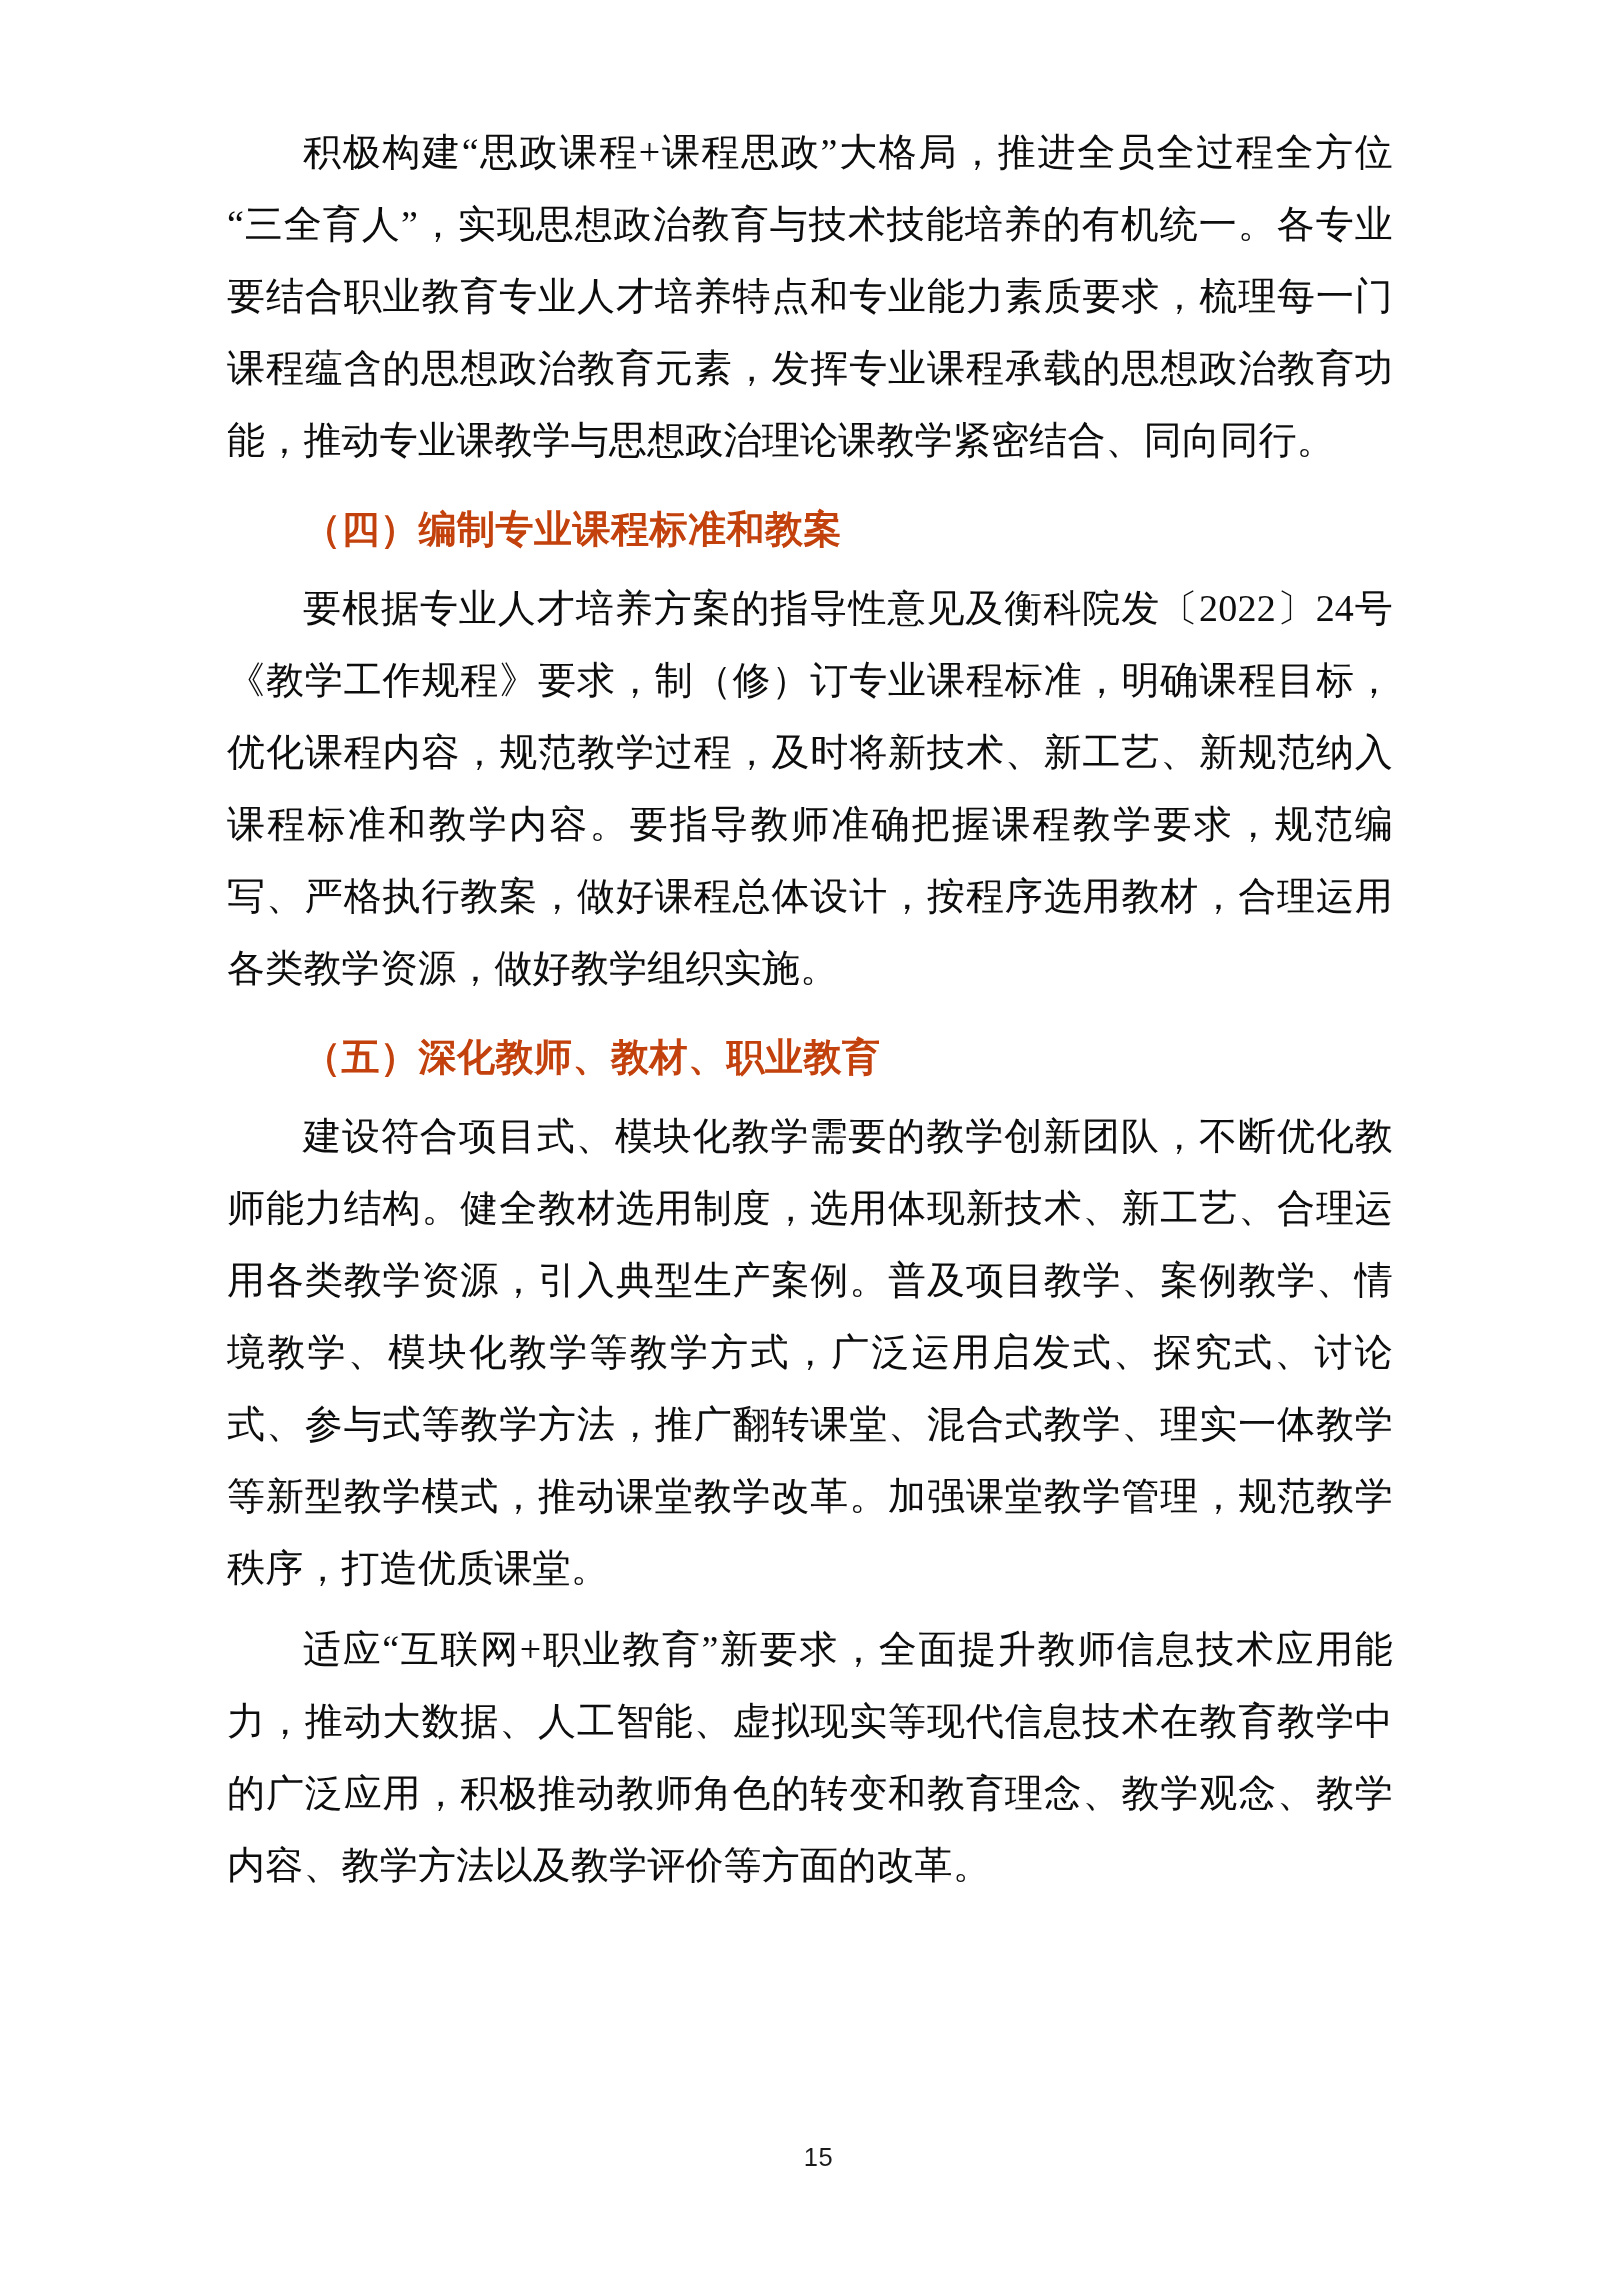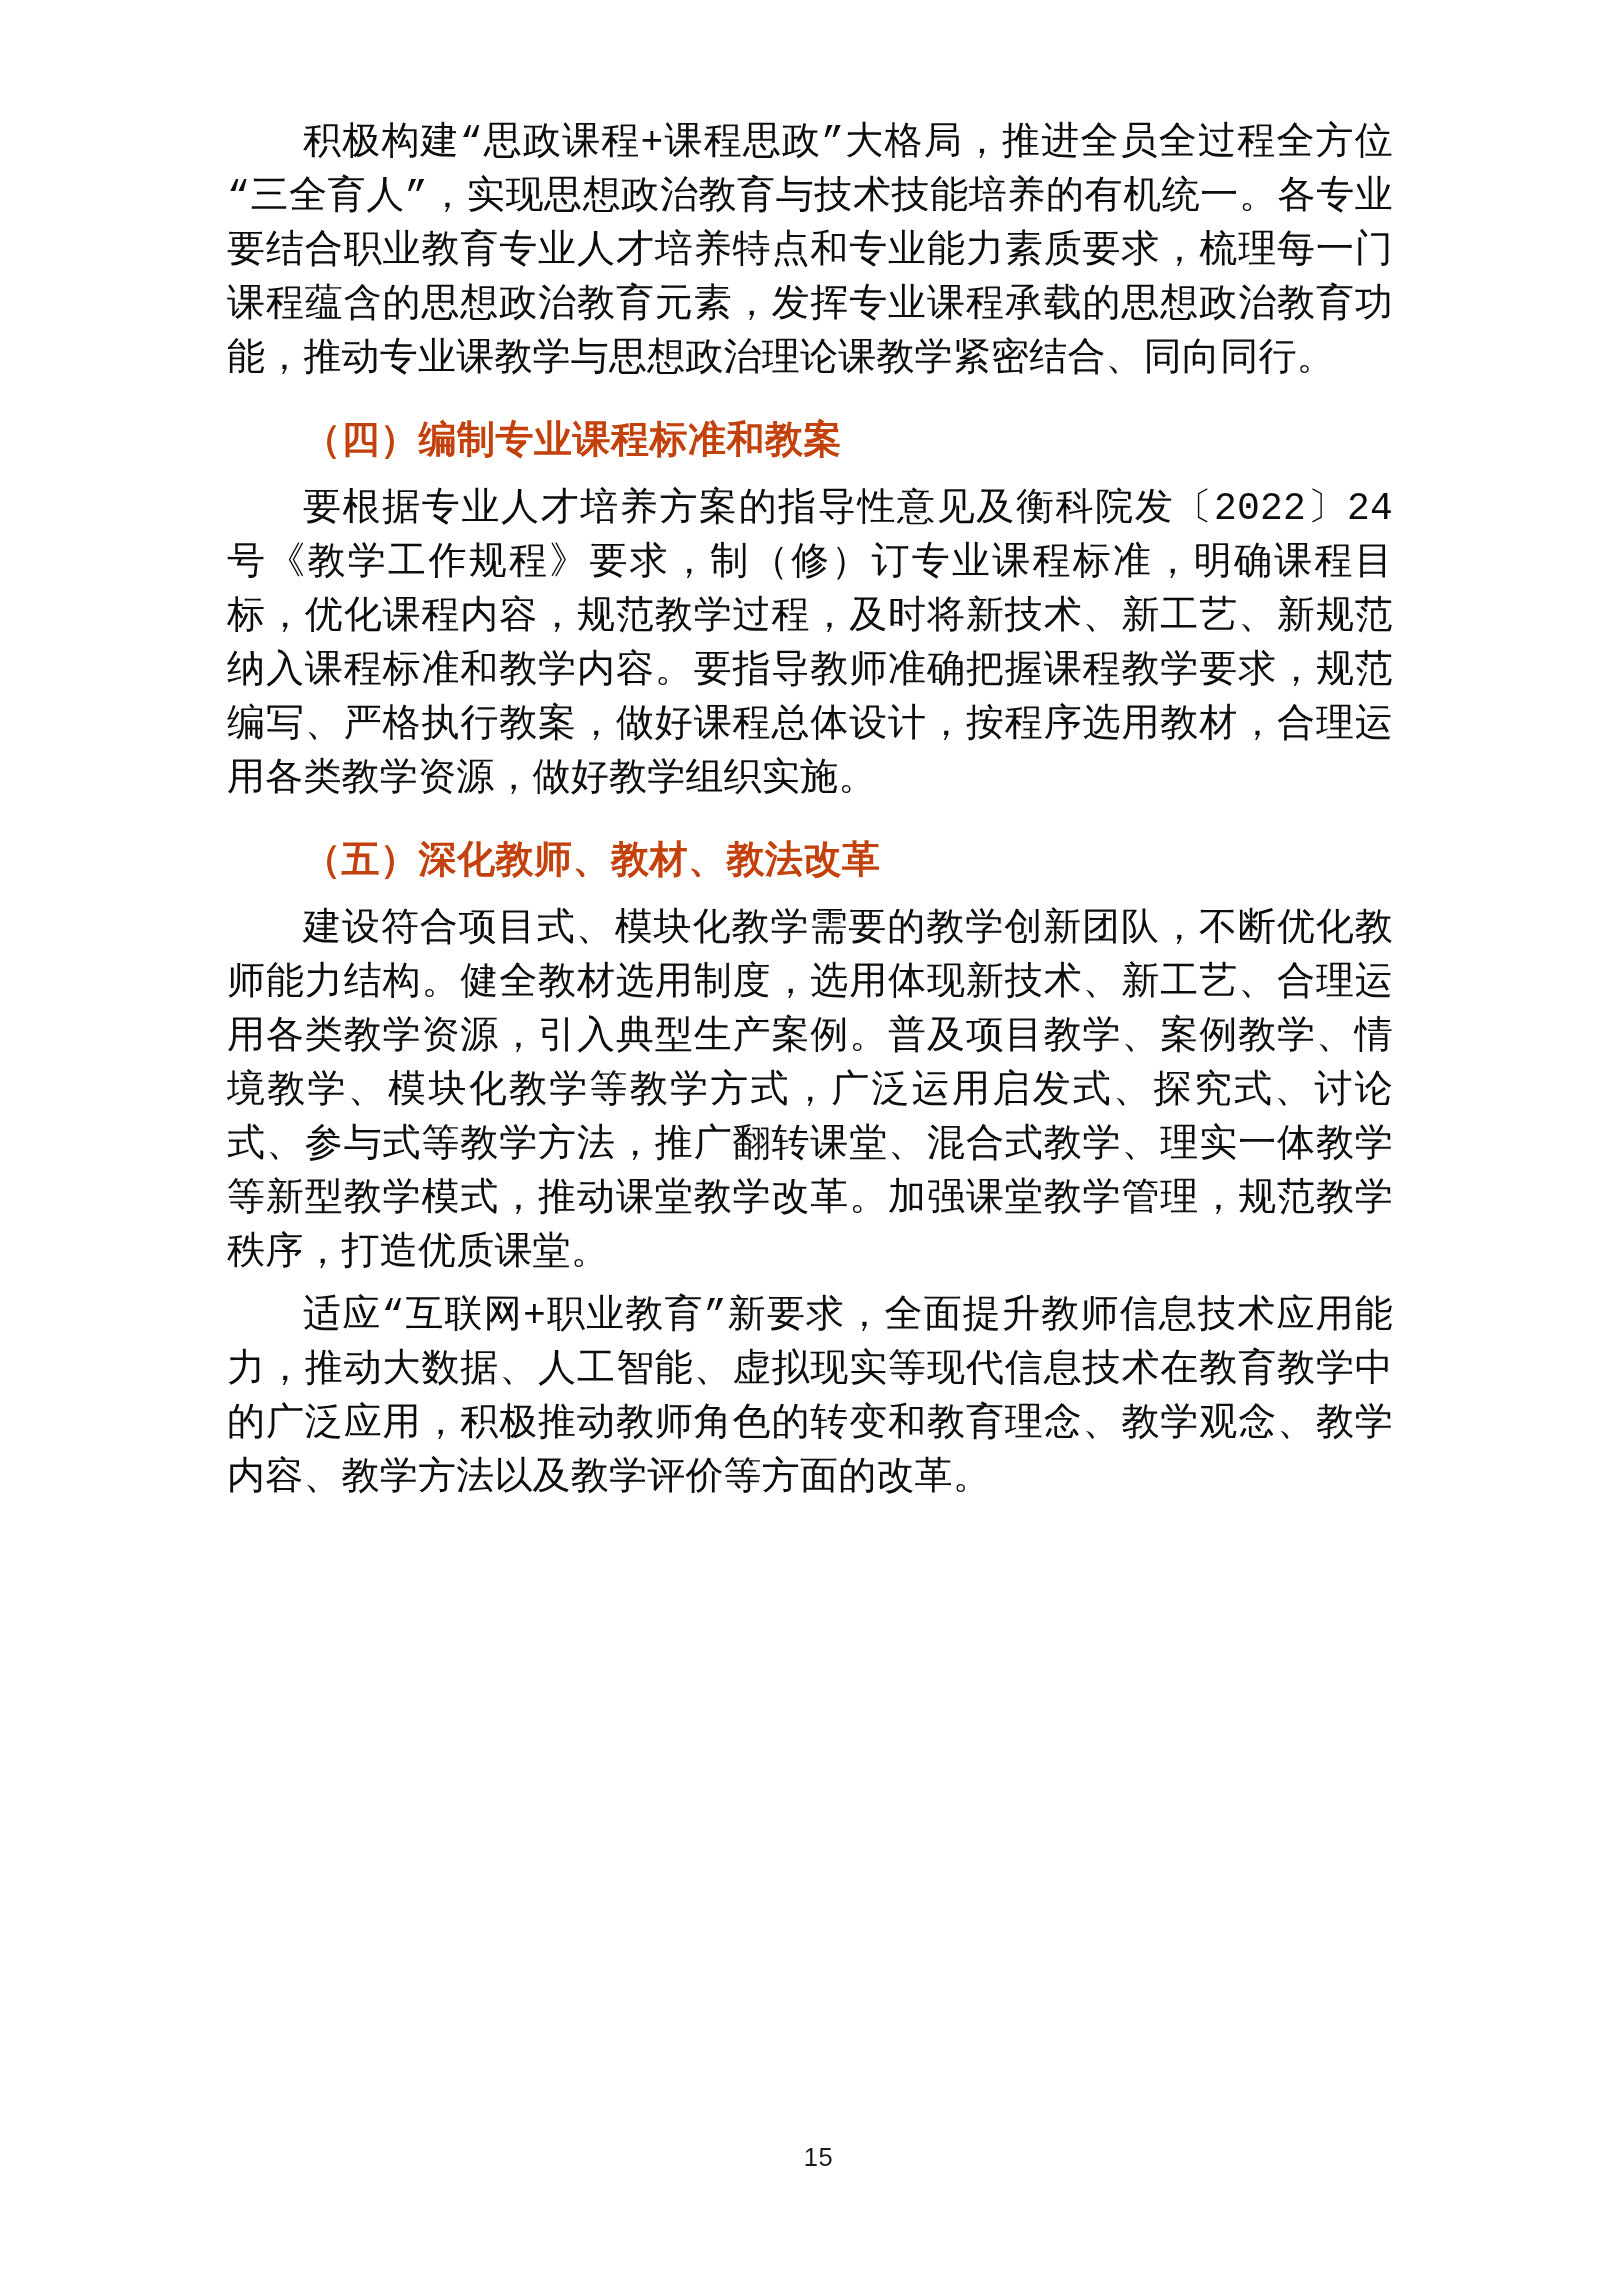--- a/index.html
+++ b/index.html
@@ -22,23 +22,23 @@
     box-sizing: border-box;
   }
   .content {
     position: absolute;
     left: 227px;
     top: 116px;
     width: 1166px;
   }
   
   .para {
-    font-family: Liberation Mono, monospace;
+    font-family: Liberation Serif, serif;
     font-size: 38px;
-    line-height: 54px;
+    line-height: 72px;
     text-align: justify;
     text-justify: inter-character;
     text-indent: 76px;
     margin: 0 0 3.9px 0;
     letter-spacing: 0.2px;
     color: #0d0d0d;
     word-break: break-all;
   }
   
   .heading {
@@ -76,21 +76,21 @@
     <p class="para">积极构建“思政课程+课程思政”大格局，推进全员全过程全方位“三全育人”，实现思想政治教育与技术技能培养的有机统一。各专业要结合职业教育专业人才培养特点和专业能力素质要求，梳理每一门课程蕴含的思想政治教育元素，发挥专业课程承载的思想政治教育功能，推动专业课教学与思想政治理论课教学紧密结合、同向同行。</p>
 
     <div class="spacer-sm"></div>
 
     <h2 class="heading">（四）编制专业课程标准和教案</h2>
 
     <p class="para">要根据专业人才培养方案的指导性意见及衡科院发〔2022〕24号《教学工作规程》要求，制（修）订专业课程标准，明确课程目标，优化课程内容，规范教学过程，及时将新技术、新工艺、新规范纳入课程标准和教学内容。要指导教师准确把握课程教学要求，规范编写、严格执行教案，做好课程总体设计，按程序选用教材，合理运用各类教学资源，做好教学组织实施。</p>
 
     <div class="spacer-sm"></div>
 
-    <h2 class="heading">（五）深化教师、教材、教法改革</h2>
+    <h2 class="heading">（五）深化教师、教材、职业教育</h2>
 
     <p class="para">建设符合项目式、模块化教学需要的教学创新团队，不断优化教师能力结构。健全教材选用制度，选用体现新技术、新工艺、合理运用各类教学资源，引入典型生产案例。普及项目教学、案例教学、情境教学、模块化教学等教学方式，广泛运用启发式、探究式、讨论式、参与式等教学方法，推广翻转课堂、混合式教学、理实一体教学等新型教学模式，推动课堂教学改革。加强课堂教学管理，规范教学秩序，打造优质课堂。</p>
 
     <div class="spacer-sm"></div>
 
 
     <p class="para">适应“互联网+职业教育”新要求，全面提升教师信息技术应用能力，推动大数据、人工智能、虚拟现实等现代信息技术在教育教学中的广泛应用，积极推动教师角色的转变和教育理念、教学观念、教学内容、教学方法以及教学评价等方面的改革。</p>
 
   </div>
 

